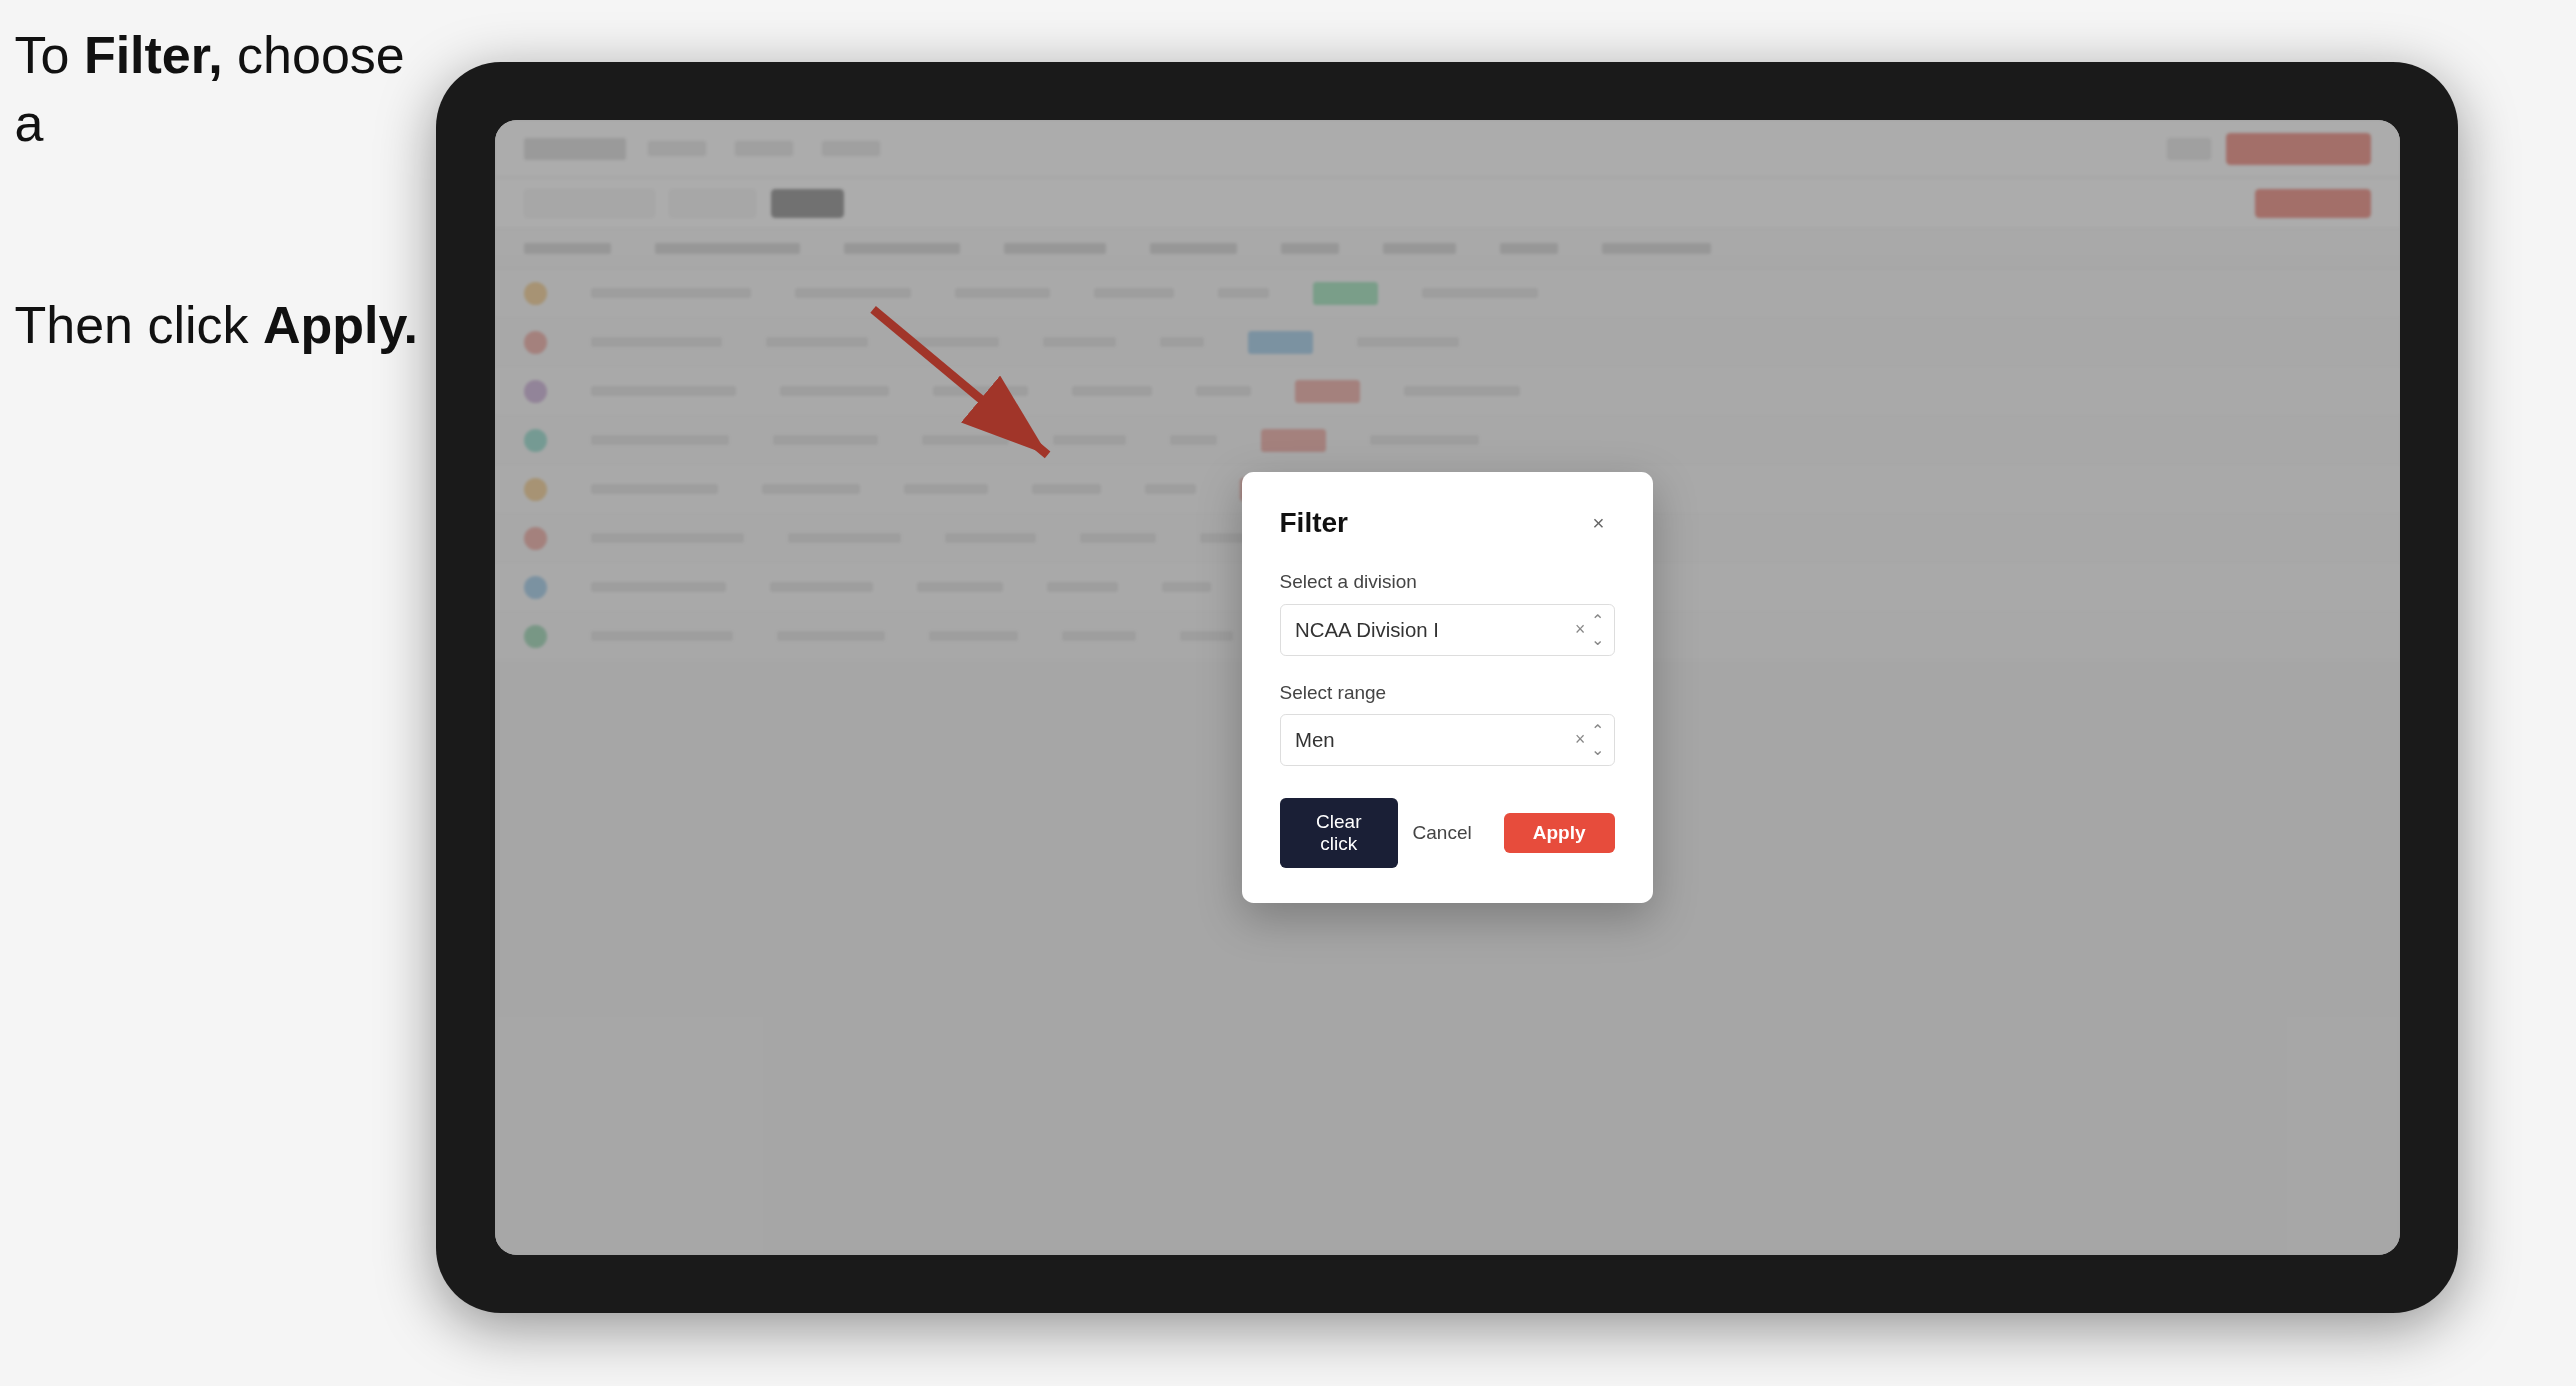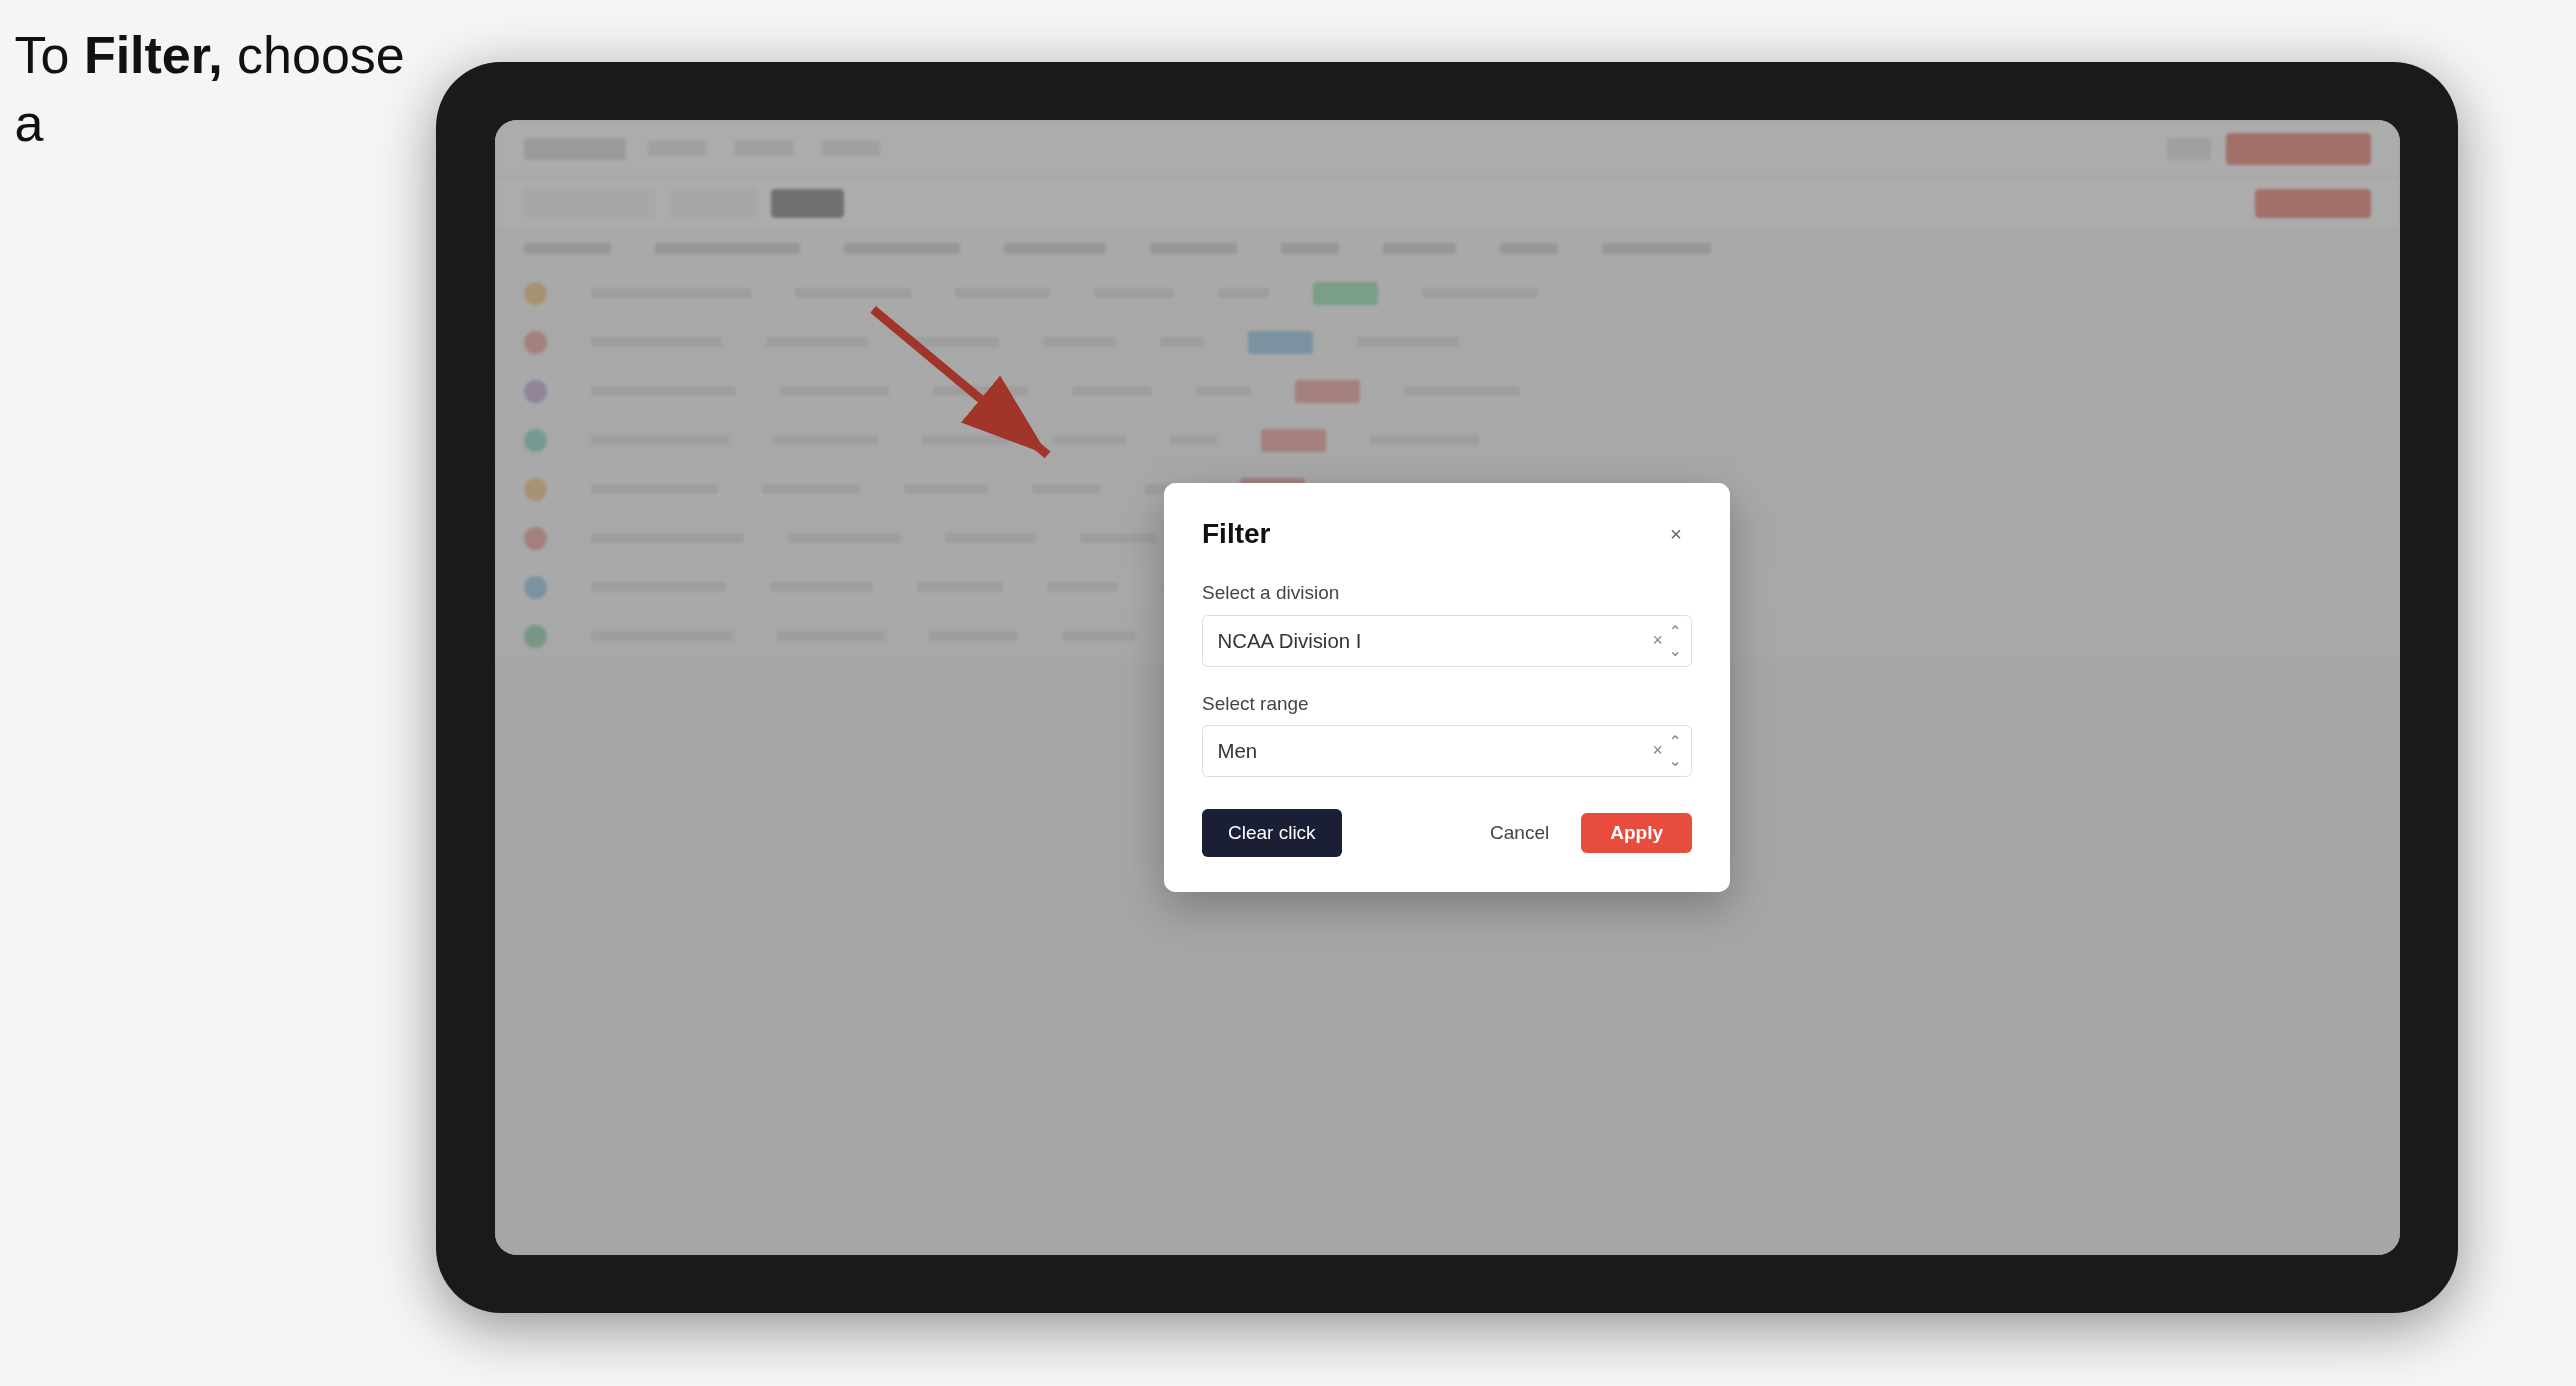--- a/index.html
+++ b/index.html
@@ -211,21 +211,21 @@
       background: rgba(0,0,0,0.3);
       display: flex;
       align-items: center;
       justify-content: center;
       z-index: 20;
     }
 
     .modal {
       background: #fff;
       border-radius: 11.6px;
-      width: 566px;
+      width: 411px;
       padding: 35px 38px;
       box-shadow: 0 14.5px 44px rgba(0,0,0,0.25);
       position: relative;
     }
 
     .modal-header {
       display: flex;
       justify-content: space-between;
       align-items: center;
       margin-bottom: 32px;
@@ -361,20 +361,21 @@
       text-align: right;
     }
   </style>
 </head>
 <body>
 
 <div class="instruction-text">
   <span>To <span class="bold">Filter,</span> choose a</span><br>
   <br>
   <br>
+  <span>Then click <span class="bold">Apply.</span></span>
 </div>
 
 <div class="tablet-frame">
   <div class="tablet-screen">
 
     <div class="app-background">
 
       <div class="app-header">
         <div class="header-logo"></div>
         <div class="header-nav">

